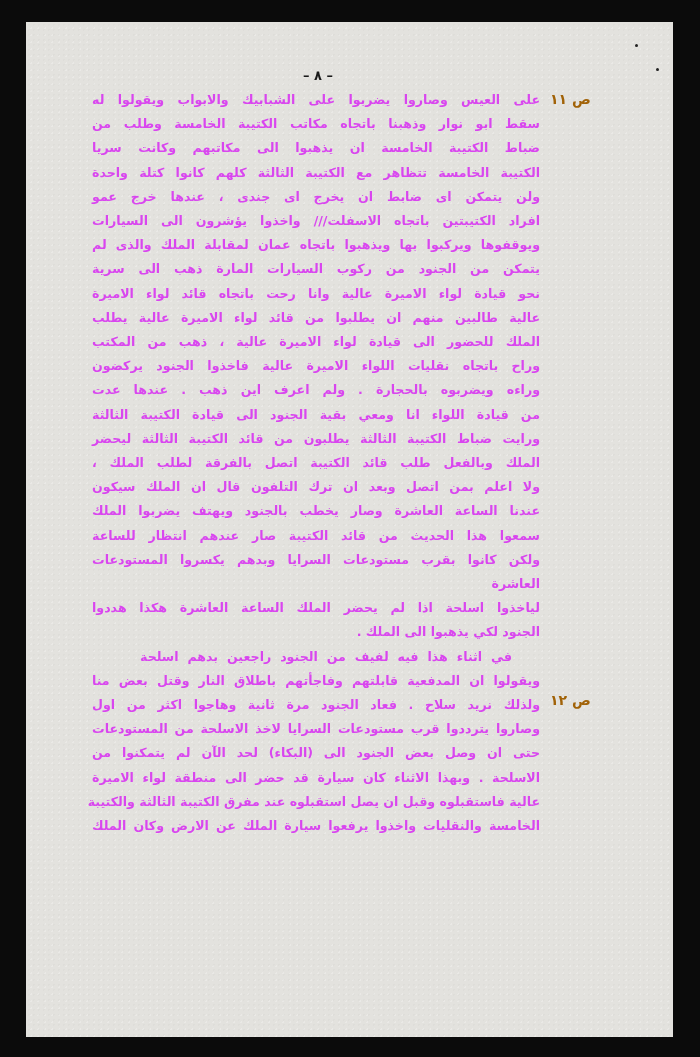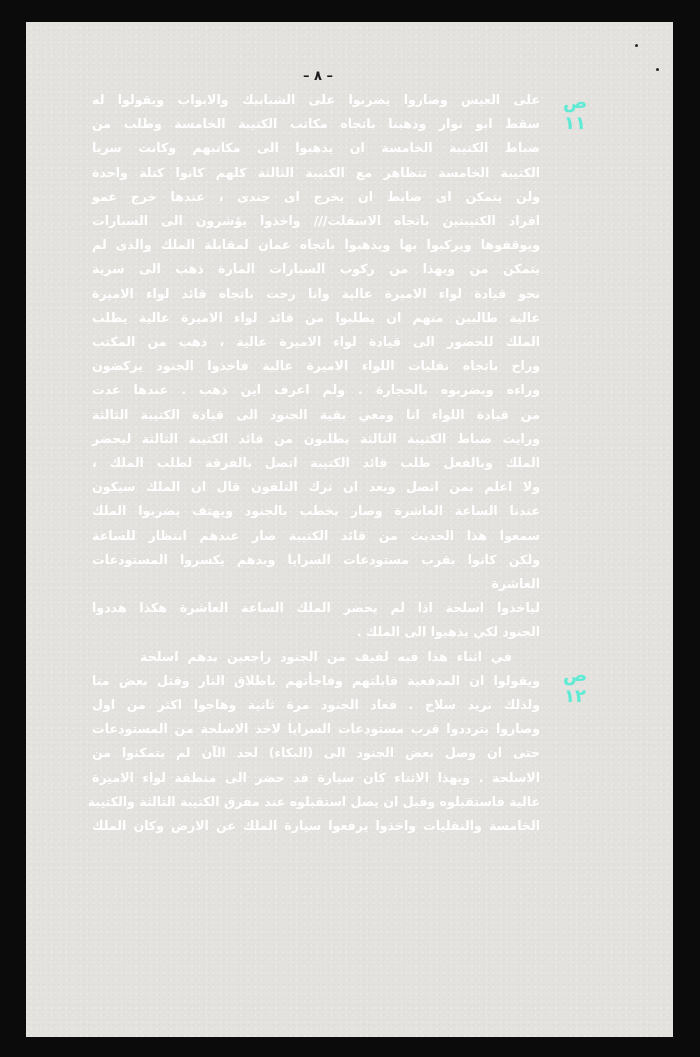--- a/index.html
+++ b/index.html
@@ -36,66 +36,66 @@
       font-weight: bold;
       color: #1a1a1a;
       direction: rtl;
     }
     .text-block {
       position: absolute;
       left: 92px; top: 88px;
       width: 448px;
       direction: rtl;
       text-align: right;
-      color: #ffffff;
+      color: #d946ef;
       font-size: 12.6px;
       font-weight: bold;
       line-height: 24.2px;
       letter-spacing: -0.2px;
     }
     .line {
       display: block;
       white-space: nowrap;
       text-align: justify;
       text-align-last: justify;
     }
     .line.short { text-align-last: right; }
     .line.indent { padding-right: 28px; margin-left: 48px; }
     .margin-ref {
       position: absolute;
       direction: rtl;
-      font-size: 18px;
+      font-size: 14px;
       font-weight: bold;
-      color: #5eead4;
+      color: #a16207;
       width: 50px;
-      text-align: center;
+      text-align: left;
     }
   </style>
 </head>
 <body>
 
 <div class="paper">
   <span class="speck" style="left:609px; top:22px;"></span>
   <span class="speck" style="left:630px; top:46px;"></span>
 </div>
 
 <div class="page-number">– ٨ –</div>
 
 <div class="margin-ref" style="left:550px; top:91px;">ص ١١</div>
-<div class="margin-ref" style="left:550px; top:664px;">ص ١٢</div>
+<div class="margin-ref" style="left:550px; top:692px;">ص ١٢</div>
 
 <div class="text-block">
   <span class="line">على العيس وصاروا يضربوا على الشبابيك والابواب ويقولوا له</span>
   <span class="line">سقط ابو نوار وذهبنا باتجاه مكاتب الكتيبة الخامسة وطلب من</span>
   <span class="line">ضباط الكتيبة الخامسة ان يذهبوا الى مكاتبهم وكانت سريا</span>
   <span class="line">الكتيبة الخامسة تتظاهر مع الكتيبة الثالثة كلهم كانوا كتلة واحدة</span>
   <span class="line">ولن يتمكن اى ضابط ان يخرج اى جندى ، عندها خرج عمو</span>
   <span class="line">افراد الكتيبتين باتجاه الاسفلت/// واخذوا يؤشرون الى السيارات</span>
   <span class="line">ويوقفوها ويركبوا بها ويذهبوا باتجاه عمان لمقابلة الملك والذى لم</span>
-  <span class="line">يتمكن من وبهذا من ركوب السيارات المارة ذهب الى سرية</span>
+  <span class="line">يتمكن من الجنود من ركوب السيارات المارة ذهب الى سرية</span>
   <span class="line">نحو قيادة لواء الاميرة عالية وانا رحت باتجاه قائد لواء الاميرة</span>
   <span class="line">عالية طالبين منهم ان يطلبوا من قائد لواء الاميرة عالية يطلب</span>
   <span class="line">الملك للحضور الى قيادة لواء الاميرة عالية ، ذهب من المكتب</span>
   <span class="line">وراح باتجاه نقليات اللواء الاميرة عالية فاخذوا الجنود يركضون</span>
   <span class="line">وراءه ويضربوه بالحجارة . ولم اعرف اين ذهب . عندها عدت</span>
   <span class="line">من قيادة اللواء انا ومعي بقية الجنود الى قيادة الكتيبة الثالثة</span>
   <span class="line">ورايت ضباط الكتيبة الثالثة يطلبون من قائد الكتيبة الثالثة ليحضر</span>
   <span class="line">الملك وبالفعل طلب قائد الكتيبة اتصل بالفرقة لطلب الملك ،</span>
   <span class="line">ولا اعلم بمن اتصل وبعد ان ترك التلفون قال ان الملك سيكون</span>
   <span class="line">عندنا الساعة العاشرة وصار يخطب بالجنود ويهتف يضربوا الملك</span>

